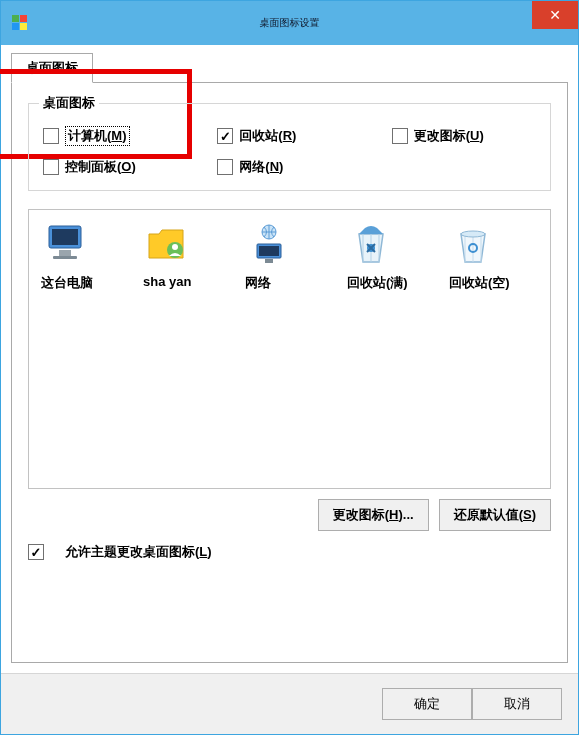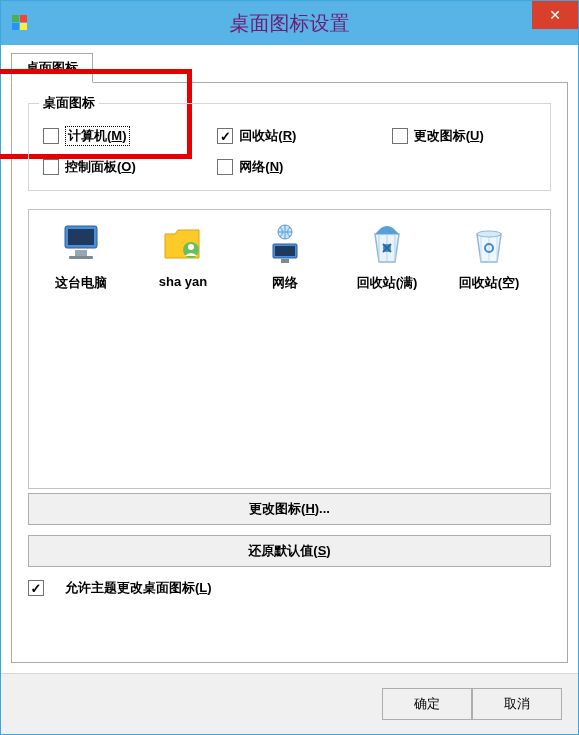--- a/index.html
+++ b/index.html
@@ -31,22 +31,22 @@
   }
   .titlebar .icon {
     margin-left: 10px;
     width: 18px;
     height: 18px;
   }
   .titlebar .title {
     position: absolute;
     left: 50%;
     transform: translateX(-50%);
-    color: #701a75;
-    font-size: 20px;
+    color: #0f172a;
+    font-size: 10px;
   }
   .close-btn {
     position: absolute;
     right: 0;
     top: 0;
     width: 46px;
     height: 28px;
     background: #d9402b;
     color: #fff;
     display: flex;
@@ -145,43 +145,42 @@
     height: 280px;
     padding: 10px 12px;
     display: flex;
     gap: 22px;
     align-items: flex-start;
     background: #fff;
   }
   .icon-item {
     display: flex;
     flex-direction: column;
-    align-items: center;
+    align-items: flex-start;
     width: 80px;
     cursor: pointer;
   }
   .icon-item .pic {
     width: 48px;
     height: 48px;
     display: flex;
     align-items: center;
     justify-content: center;
   }
   .icon-item .lbl {
     margin-top: 6px;
     text-align: center;
     font-size: 13px;
     white-space: nowrap;
   }
   .btn-row {
     display: flex;
     justify-content: flex-end;
     gap: 10px;
-    margin-top: 4px;
-    flex-direction: column;
+    margin-top: 10px;
   }
   .btn {
     border: 1px solid #adadad;
     background: #f0f0f0;
     padding: 6px 14px;
     min-width: 110px;
     text-align: center;
     cursor: pointer;
     font-size: 13px;
   }

